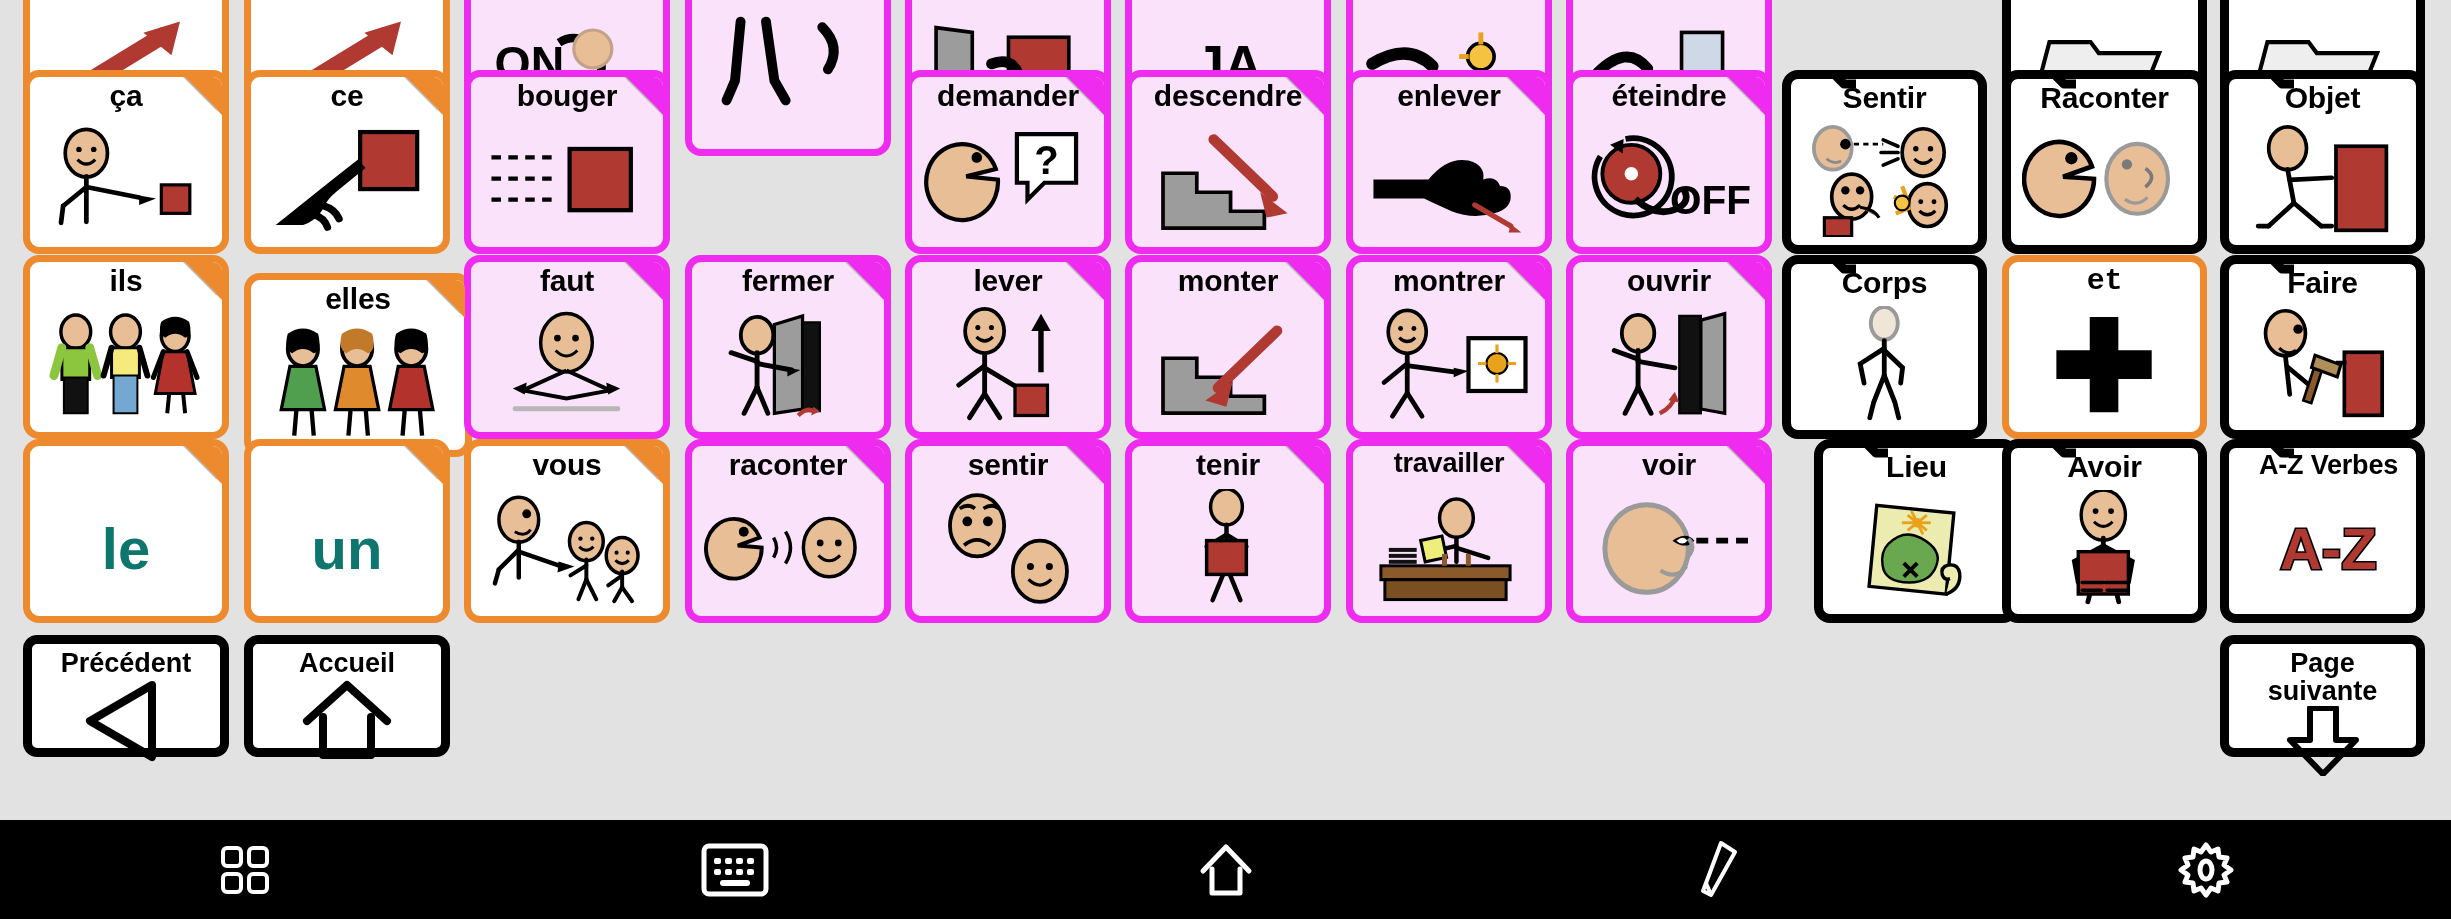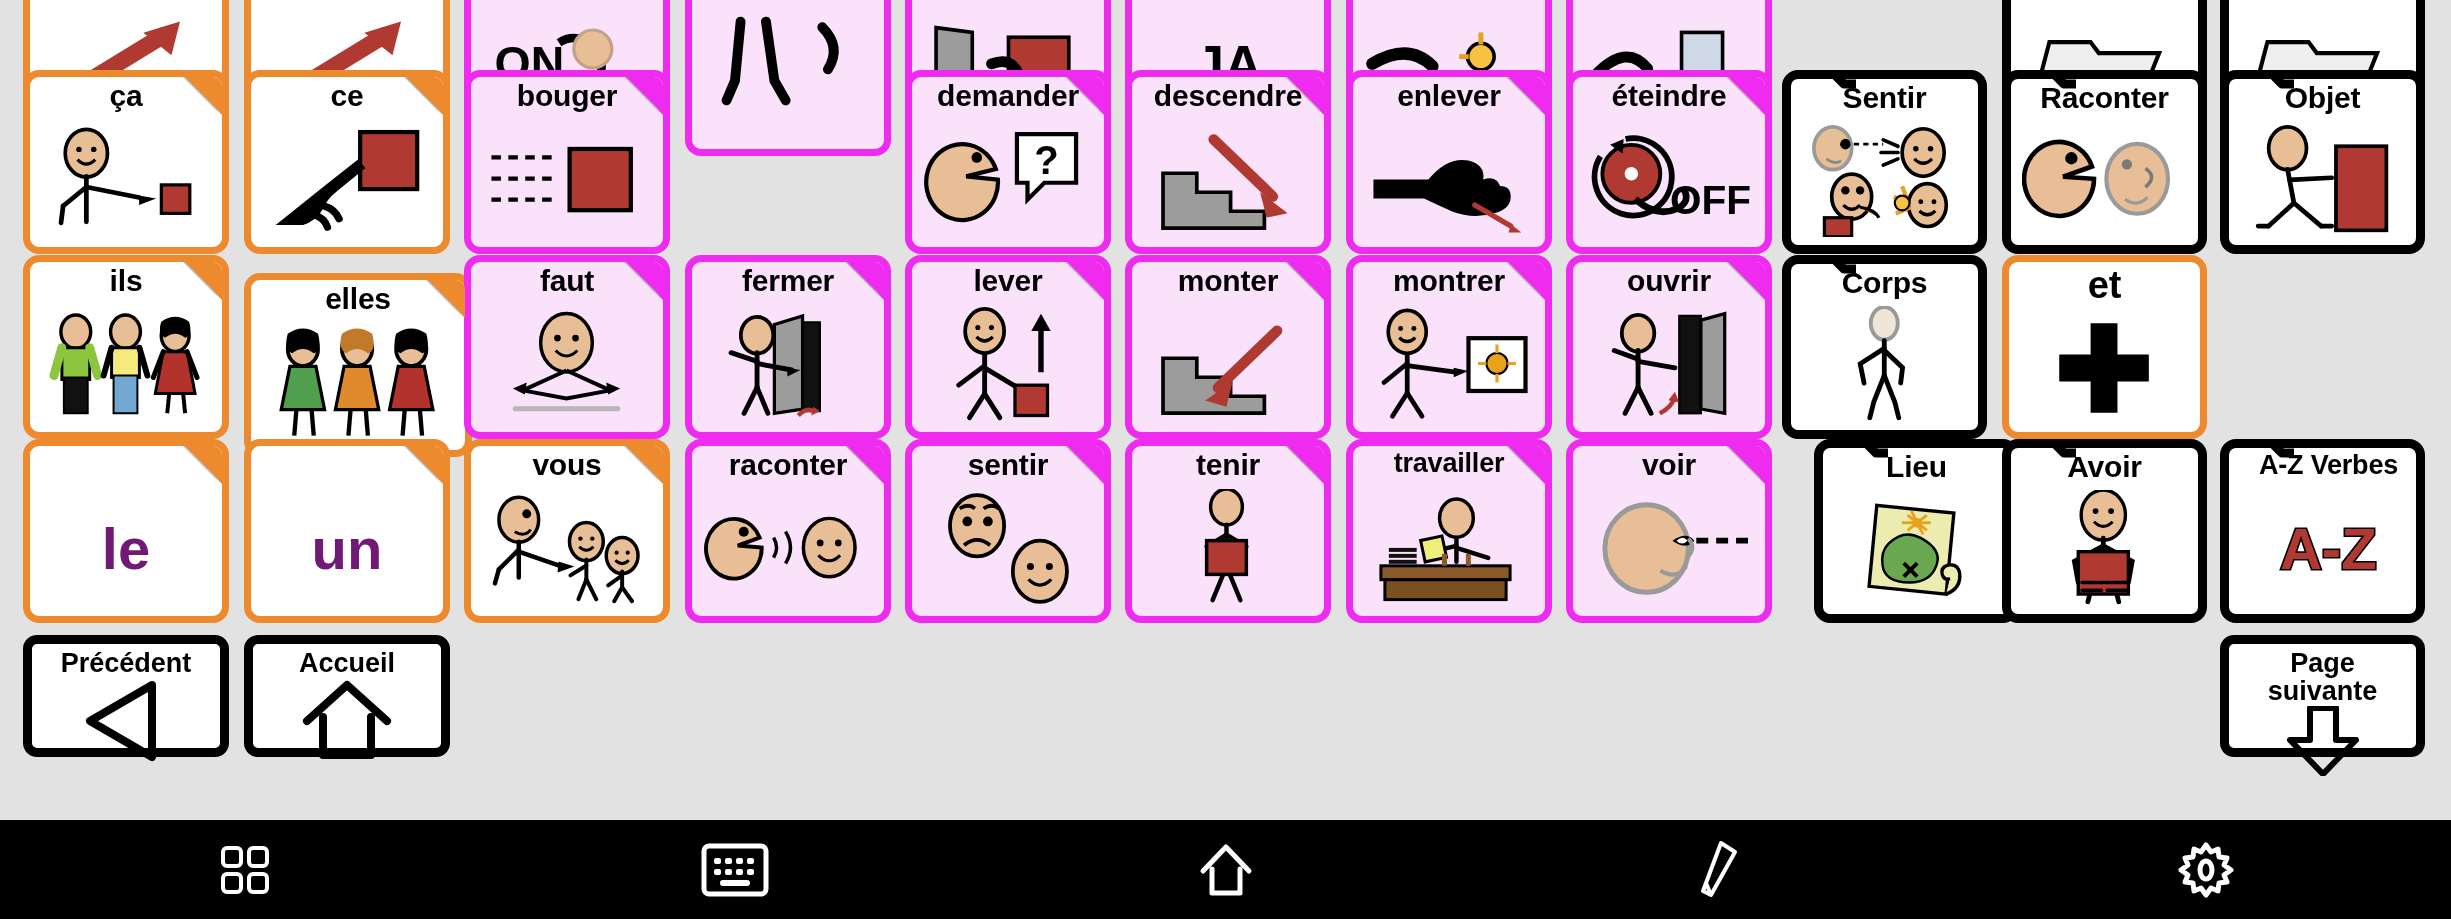--- a/index.html
+++ b/index.html
@@ -54,21 +54,21 @@
   .dogear{
     position:absolute; top:-1px; right:-1px;
     width:40px; height:40px; z-index:2; pointer-events:none;
   }
   
   .ftab{
     position:absolute; top:-9px; left:-9px; z-index:2; pointer-events:none;
   }
 
   .bigword{
-    font-size:58px; font-weight:bold; color:#701a75;
+    font-size:58px; font-weight:bold; color:#0f766e;
     display:flex; align-items:center; justify-content:center;
     width:100%; height:100%;
   }
 
   
   .navbtn{
     position:absolute; background:#fff; border:9px solid #000; border-radius:14px;
     display:flex; flex-direction:column; align-items:center;
   }
   .navbtn .nlbl{
@@ -588,24 +588,45 @@
   <line x1="55" y1="36" x2="55" y2="72"></line>
   <path d="M55 44 L30 60 L34 80"></path>
   <path d="M55 46 L74 64 L72 80"></path>
   <path d="M55 72 L44 100 L40 116"></path>
   <path d="M55 72 L66 100 L70 116"></path>
  </g>
 </svg>
       </div>
     </div>
     <div class="cell c-orange" style="left: 2002px; top: 255px; width: 205px; height: 184px;">
-      <div class="lbl" style="font-size: 38px;">et</div>
+      <div class="lbl" style="font-size: 30px; font-family: Liberation Mono, monospace;">et</div>
       <div class="pic">
 <svg viewBox="0 0 100 100" style="width: 88%; height: 88%;">
  <path d="M38 10 h24 v28 h28 v24 h-28 v28 h-24 v-28 h-28 v-24 h28 z" fill="#000"></path>
+</svg>
+      </div>
+    </div>
+    <div class="cell c-black" style="left: 2220px; top: 255px; width: 205px; height: 184px;">
+      <div class="ftab"><svg width="74" height="22" viewBox="0 0 74 22">
+      <path d="M0 22 V9 a9 9 0 0 1 9 -9 H48 l14 14 H74" fill="none" stroke="#000" stroke-width="9" stroke-linejoin="round"></path>
+        </svg></div>
+      <div class="lbl" style="font-size: 30px;">Faire</div>
+      <div class="pic">
+<svg viewBox="0 0 150 110" style="width: 88%; height: 88%;">
+ <ellipse cx="40" cy="26" rx="19" ry="21.47" fill="#e8be96" stroke="#000" stroke-width="3.5"></ellipse>
+          <circle cx="52" cy="22" r="4.5" fill="#000"></circle>
+ <path d="M34 40 q8 8 16 2" fill="none" stroke="#000" stroke-width="3"></path>
+ <g stroke="#000" stroke-width="4.5" fill="none" stroke-linecap="round">
+  <line x1="40" y1="48" x2="44" y2="84"></line>
+  <line x1="42" y1="58" x2="66" y2="78"></line>
+ </g>
+ <rect x="62" y="58" width="8" height="34" fill="#8a5a2b" stroke="#000" stroke-width="2.5" transform="rotate(18 66 75)"></rect>
+ <path d="M66 50 l26 2 l0 12 l-26 -2 z" fill="#b08e5a" stroke="#000" stroke-width="3" transform="rotate(16 78 56)"></path>
+ <rect x="96" y="44" width="36" height="60" fill="#b03a32" stroke="#000" stroke-width="3.5"></rect>
+ <line x1="88" y1="54" x2="98" y2="54" stroke="#000" stroke-width="4"></line>
 </svg>
       </div>
     </div>
     <div class="cell c-orange" style="left: 23px; top: 439px; width: 206px; height: 184px;">
       <div class="dogear"><svg viewBox="0 0 40 40" width="40" height="40">
       <path d="M0 0 H40 V40 Z" fill="#ee8a2e"></path>
       <path d="M0 0 L34 34" stroke="#bbb" stroke-width="1.5" fill="none"></path>
         </svg></div>
       <div class="lbl" style="font-size: 30px; visibility: hidden;">le</div>
       <div class="pic">

